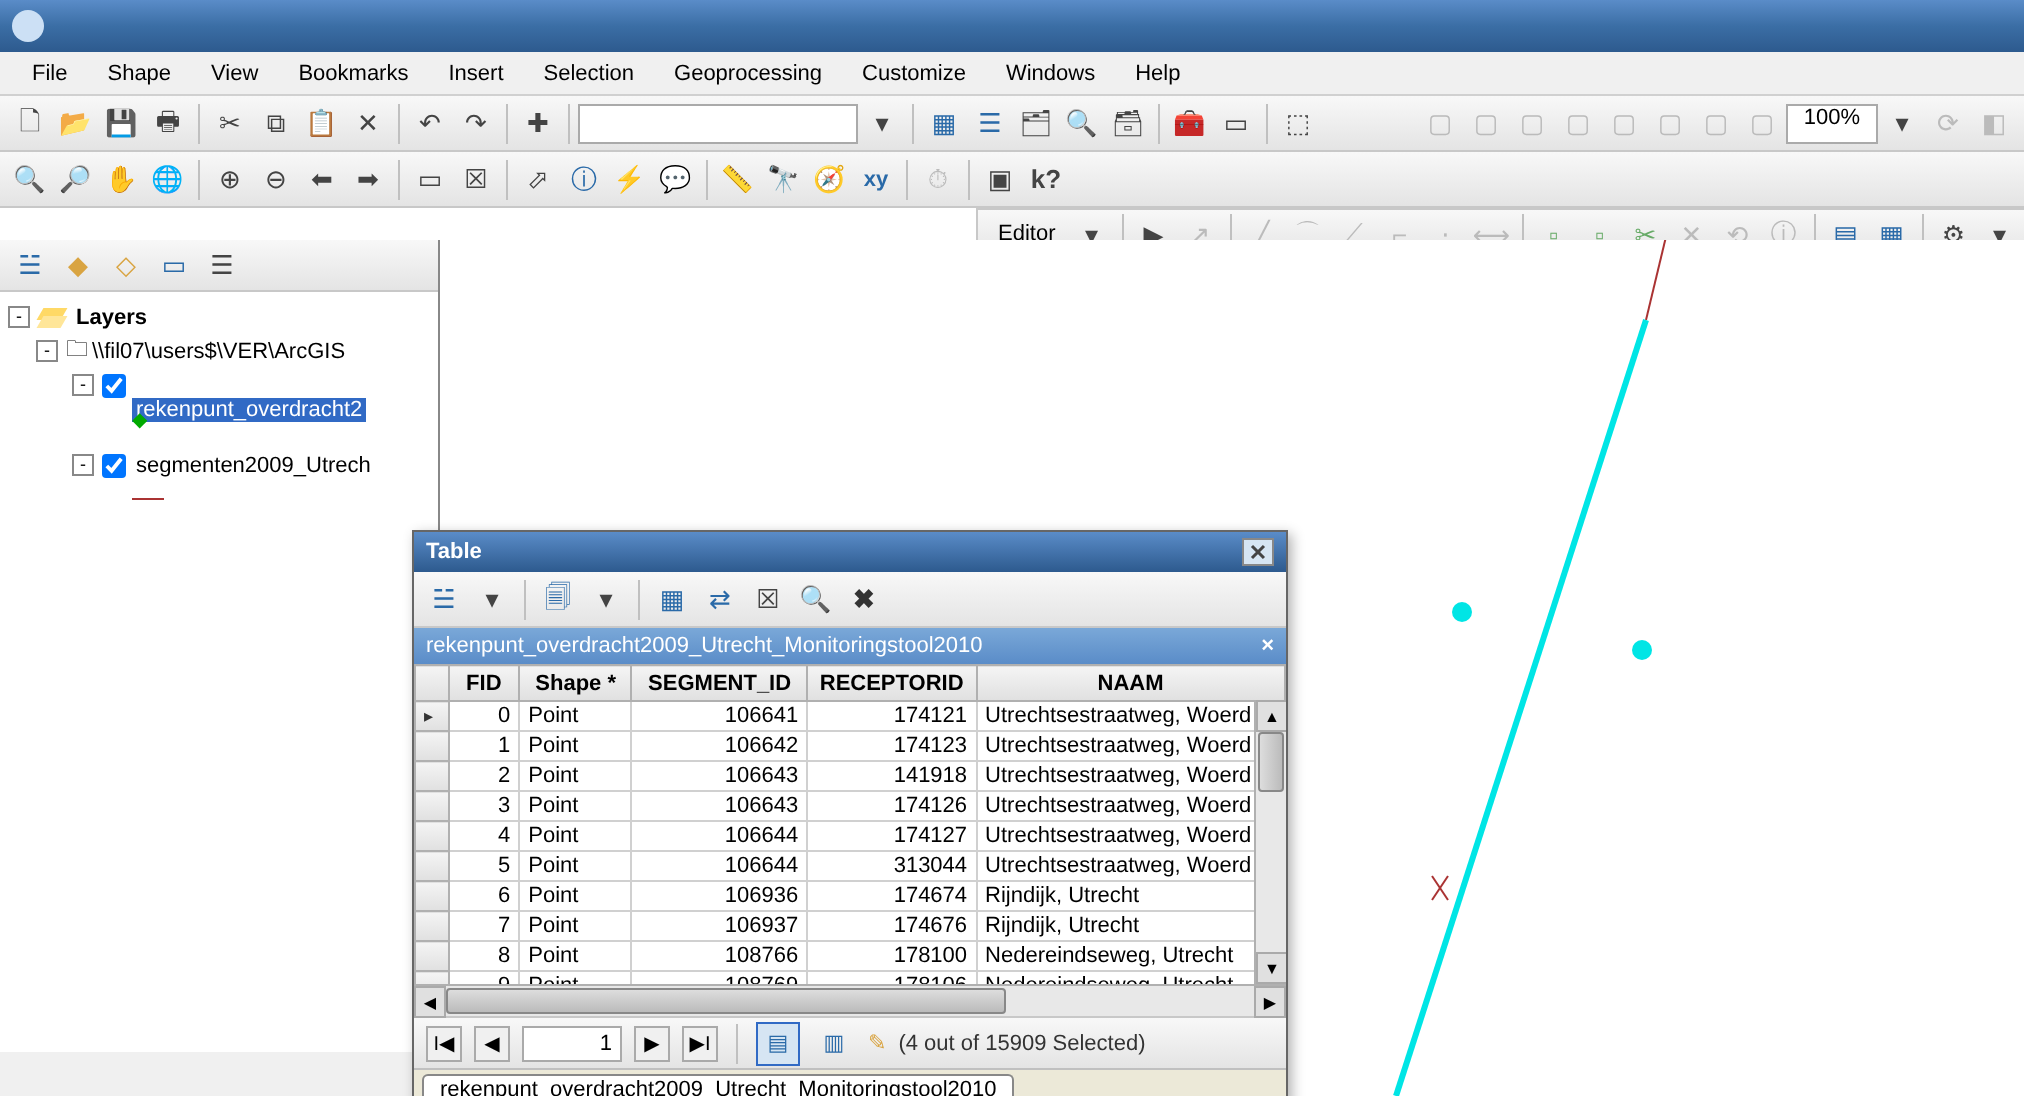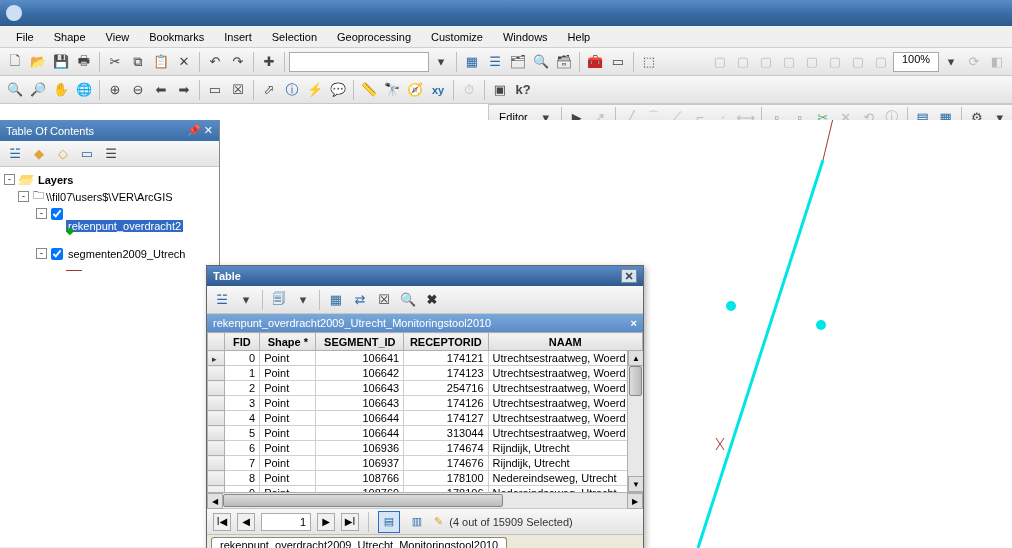--- a/index.html
+++ b/index.html
@@ -186,24 +186,20 @@
   <span class="tb-btn disabled">ⓘ</span>
   <span class="tb-sep"></span>
   <span class="tb-btn" style="color:#2a6aa8">▤</span>
   <span class="tb-btn" style="color:#2a6aa8">▦</span>
   <span class="tb-sep"></span>
   <span class="tb-btn">⚙</span>
   <span class="tb-btn">▾</span>
 </div>
 
 <div class="toc-panel">
-  <div class="toc-header">
-    <span>Table Of Contents</span>
-    <span>📌 ✕</span>
-  </div>
   <div class="toc-toolbar">
     <span class="tb-btn" style="color:#2a6aa8">☱</span>
     <span class="tb-btn" style="color:#d9a441">◆</span>
     <span class="tb-btn" style="color:#d9a441">◇</span>
     <span class="tb-btn" style="color:#2a6aa8">▭</span>
     <span class="tb-btn">☰</span>
   </div>
   <div class="toc-tree">
     <div class="tree-row">
       <span class="tree-toggle">-</span>
@@ -301,21 +297,21 @@
     <td>Point</td>
     <td class="num">106642</td>
     <td class="num">174123</td>
     <td>Utrechtsestraatweg, Woerd</td>
           </tr>
           <tr>
             <td class="rowhdr "></td>
     <td class="num">2</td>
     <td>Point</td>
     <td class="num">106643</td>
-    <td class="num">254716</td>
+    <td class="num">141918</td>
     <td>Utrechtsestraatweg, Woerd</td>
           </tr>
           <tr>
             <td class="rowhdr "></td>
     <td class="num">3</td>
     <td>Point</td>
     <td class="num">106643</td>
     <td class="num">174126</td>
     <td>Utrechtsestraatweg, Woerd</td>
           </tr>

